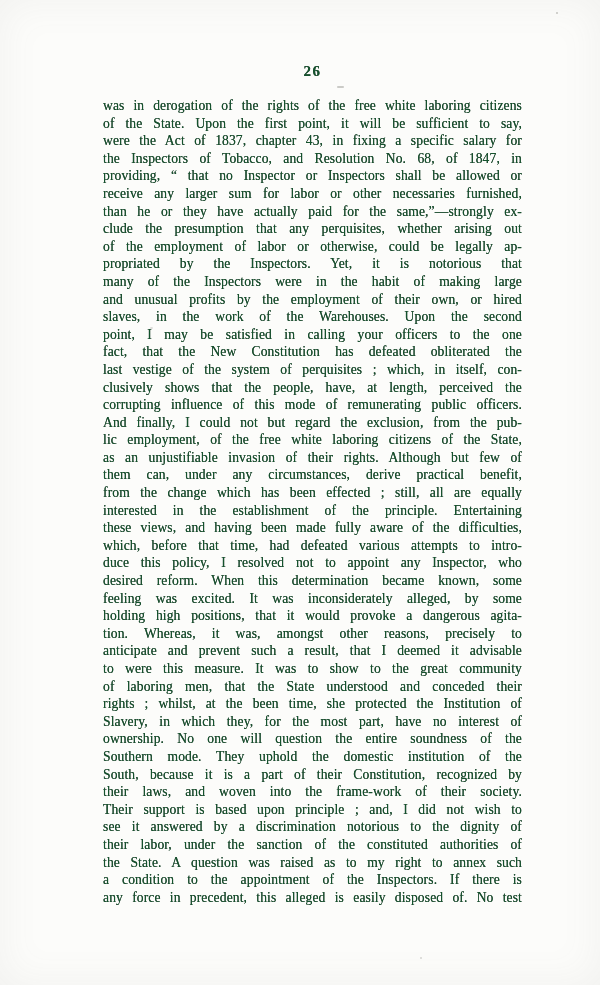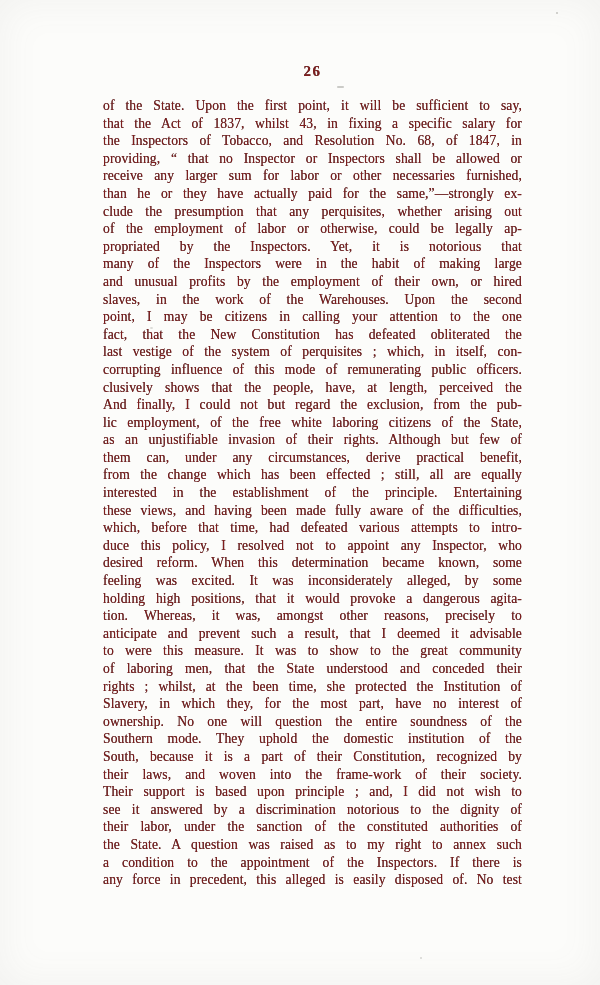--- a/index.html
+++ b/index.html
@@ -7,21 +7,21 @@
     padding: 0;
     background: #f4f4f1;
   }
   .page {
     position: relative;
     width: 600px;
     height: 985px;
     background: #fcfcfa;
     overflow: hidden;
     font-family: "Liberation Serif", "DejaVu Serif", serif;
-    color: #7f1d1d;
+    color: #14532d;
     box-shadow: inset 0 0 40px rgba(120,120,110,0.08);
   }
   .page-number {
     position: absolute;
     top: 63px;
     left: 103px;
     width: 419px;
     text-align: center;
     font-size: 15px;
     font-weight: 700;
@@ -66,37 +66,38 @@
 
 <div class="page">
   <div class="speck speck-1"></div>
   <div class="speck speck-2"></div>
   <div class="speck speck-3"></div>
   <div class="speck speck-4"></div>
 
   <div class="page-number">26</div>
 
   <div class="text-block">
+      <div class="line">was in derogation of the rights of the free white laboring citizens</div>
       <div class="line">of the State.  Upon the first point, it will be sufficient to say,</div>
-      <div class="line">that the Act of 1837, whilst 43, in fixing a specific salary for</div>
+      <div class="line">were the Act of 1837, chapter 43, in fixing a specific salary for</div>
       <div class="line">the Inspectors of Tobacco, and Resolution No. 68, of 1847, in</div>
       <div class="line">providing, “ that no Inspector or Inspectors shall be allowed or</div>
       <div class="line">receive any larger sum for labor or other necessaries furnished,</div>
       <div class="line">than he or they have actually paid for the same,”—strongly ex-</div>
       <div class="line">clude the presumption that any perquisites, whether arising out</div>
       <div class="line">of the employment of labor or otherwise, could be legally ap-</div>
       <div class="line">propriated by the Inspectors.  Yet, it is notorious that</div>
       <div class="line">many of the Inspectors were in the habit of making large</div>
       <div class="line">and unusual profits by the employment of their own, or hired</div>
       <div class="line">slaves, in the work of the Warehouses.  Upon the second</div>
-      <div class="line">point, I may be citizens in calling your attention to the one</div>
+      <div class="line">point, I may be satisfied in calling your officers to the one</div>
       <div class="line">fact, that the New Constitution has defeated obliterated the</div>
       <div class="line">last vestige of the system of perquisites ; which, in itself, con-</div>
+      <div class="line">clusively shows that the people, have, at length, perceived the</div>
       <div class="line">corrupting influence of this mode of remunerating public officers.</div>
-      <div class="line">clusively shows that the people, have, at length, perceived the</div>
       <div class="line">And finally, I could not but regard the exclusion, from the pub-</div>
       <div class="line">lic employment, of the free white laboring citizens of the State,</div>
       <div class="line">as an unjustifiable invasion of their rights.  Although but few of</div>
       <div class="line">them can, under any circumstances, derive practical benefit,</div>
       <div class="line">from the change which has been effected ; still, all are equally</div>
       <div class="line">interested in the establishment of the principle.  Entertaining</div>
       <div class="line">these views, and having been made fully aware of the difficulties,</div>
       <div class="line">which, before that time, had defeated various attempts to intro-</div>
       <div class="line">duce this policy, I resolved not to appoint any Inspector, who</div>
       <div class="line">desired reform.  When this determination became known, some</div>

